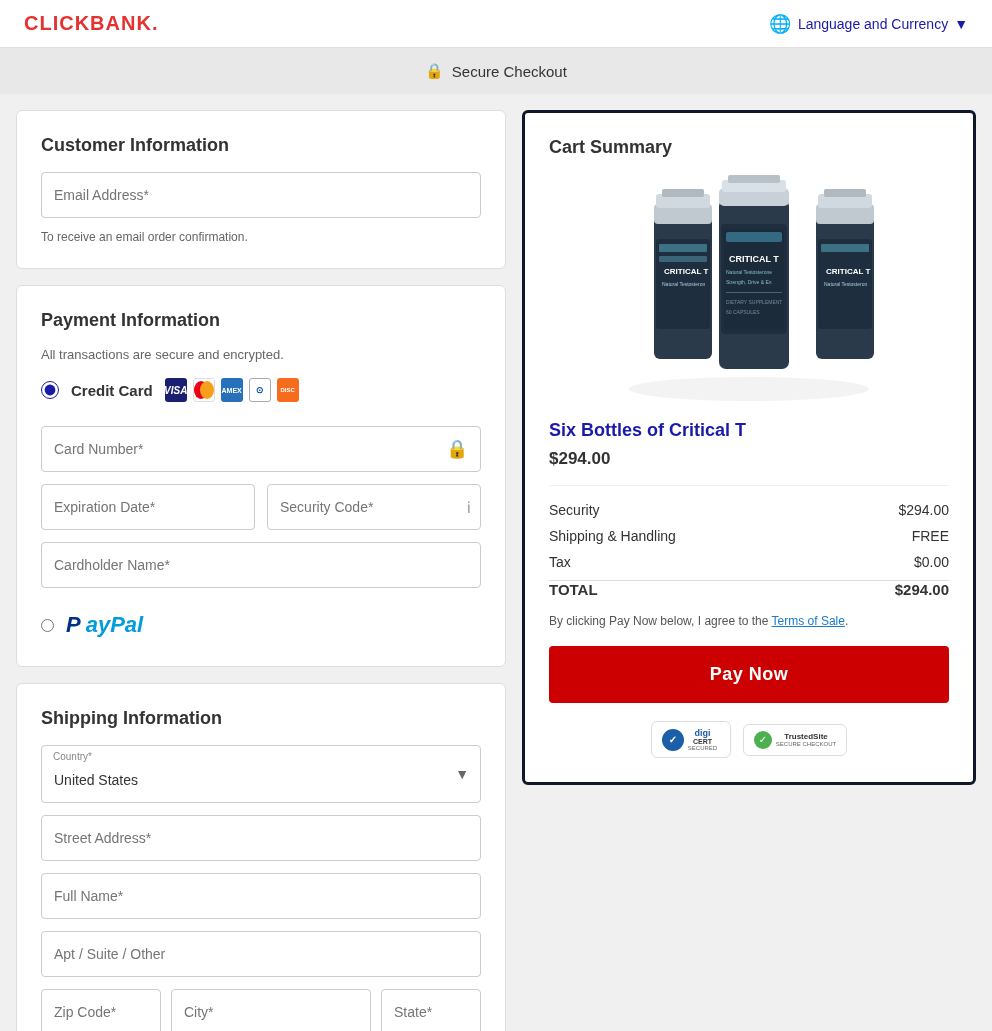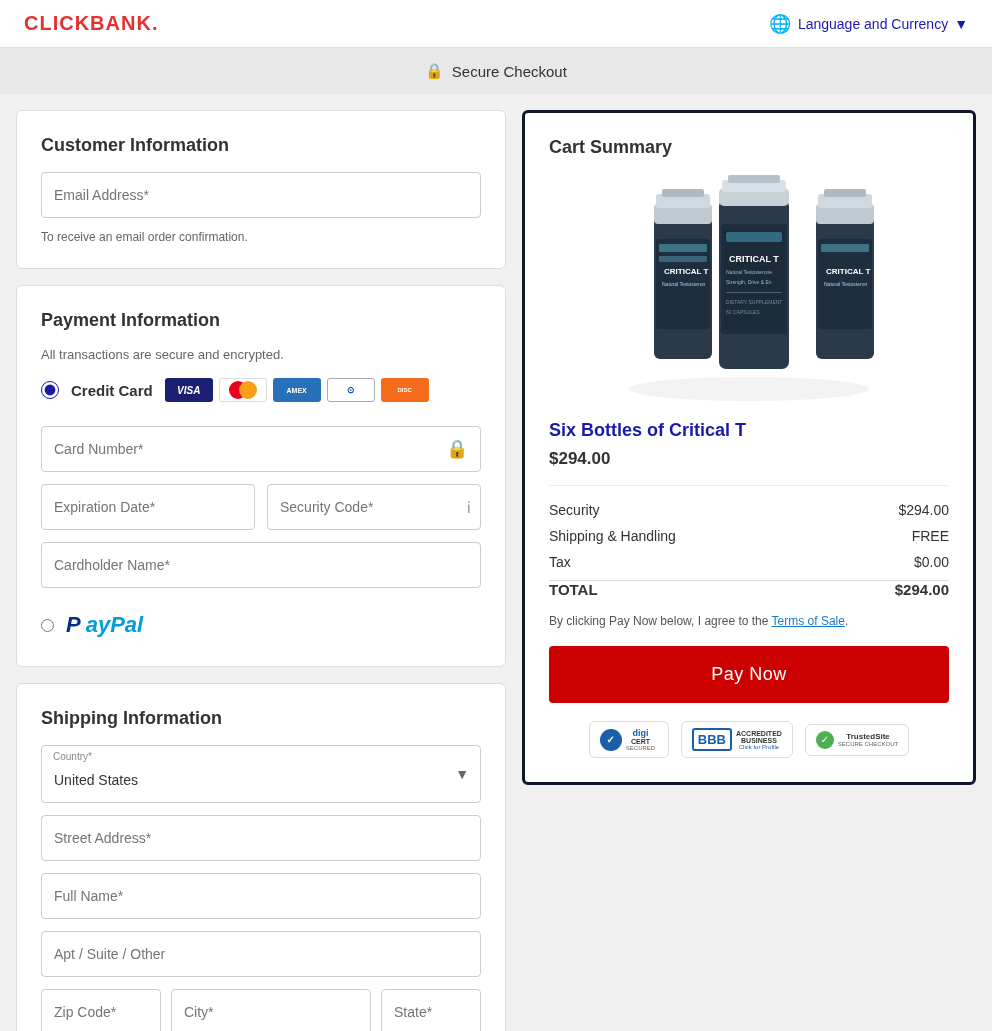--- a/index.html
+++ b/index.html
@@ -111,21 +111,21 @@
       height: 18px;
       accent-color: #1a1aaa;
     }
 
     .card-icons {
       display: flex;
       gap: 6px;
       align-items: center;
     }
     .card-icon {
-      width: 48px;
+      width: 22px;
       height: 24px;
       border-radius: 3px;
       display: flex;
       align-items: center;
       justify-content: center;
       font-size: 8px;
       font-weight: bold;
       overflow: hidden;
     }
     .visa-icon { background: #1a1f71; color: #fff; font-size: 10px; font-style: italic; }
@@ -271,21 +271,21 @@
     .terms-link { color: #1a7bc4; text-decoration: underline; cursor: pointer; }
 
     .pay-now-btn {
       width: 100%;
       background: #cc0000;
       color: #fff;
       border: none;
       border-radius: 4px;
       padding: 18px;
       font-size: 18px;
-      font-weight: normal;
+      font-weight: bold;
       cursor: pointer;
       letter-spacing: 0.5px;
     }
 
     .trust-badges {
       display: flex;
       justify-content: center;
       gap: 12px;
       margin-top: 18px;
       align-items: center;
@@ -511,30 +511,20 @@
               <span style="color:#fff; font-size:10px; font-weight:bold;">✓</span>
             </div>
             <div>
               <div style="font-weight:bold; font-size:9px; color:#1a5fa8;">digi</div>
               <div style="font-weight:bold; font-size:7px; color:#333;">CERT</div>
               <div style="font-size:6px; color:#666;">SECURED</div>
             </div>
           </div>
         </div>
 
-        <div class="badge bbb-badge">
-          <div style="display:flex; align-items:center; gap:4px;">
-            <div style="font-weight:bold; font-size:13px; color:#1a5fa8; border:2px solid #1a5fa8; padding:2px 4px; border-radius:3px;">BBB</div>
-            <div>
-              <div style="font-size:7px; font-weight:bold; color:#333;">ACCREDITED</div>
-              <div style="font-size:7px; font-weight:bold; color:#333;">BUSINESS</div>
-              <div style="font-size:6px; color:#1a5fa8;">Click for Profile</div>
-            </div>
-          </div>
-        </div>
 
         <div class="badge trusted-badge">
           <div style="display:flex; align-items:center; gap:4px;">
             <div style="width:18px; height:18px; border-radius:50%; background:#4caf50; display:flex; align-items:center; justify-content:center;">
               <span style="color:#fff; font-size:10px;">✓</span>
             </div>
             <div>
               <div style="font-size:8px; font-weight:bold; color:#333;">TrustedSite</div>
               <div style="font-size:6px; color:#666;">SECURE CHECKOUT</div>
             </div>

